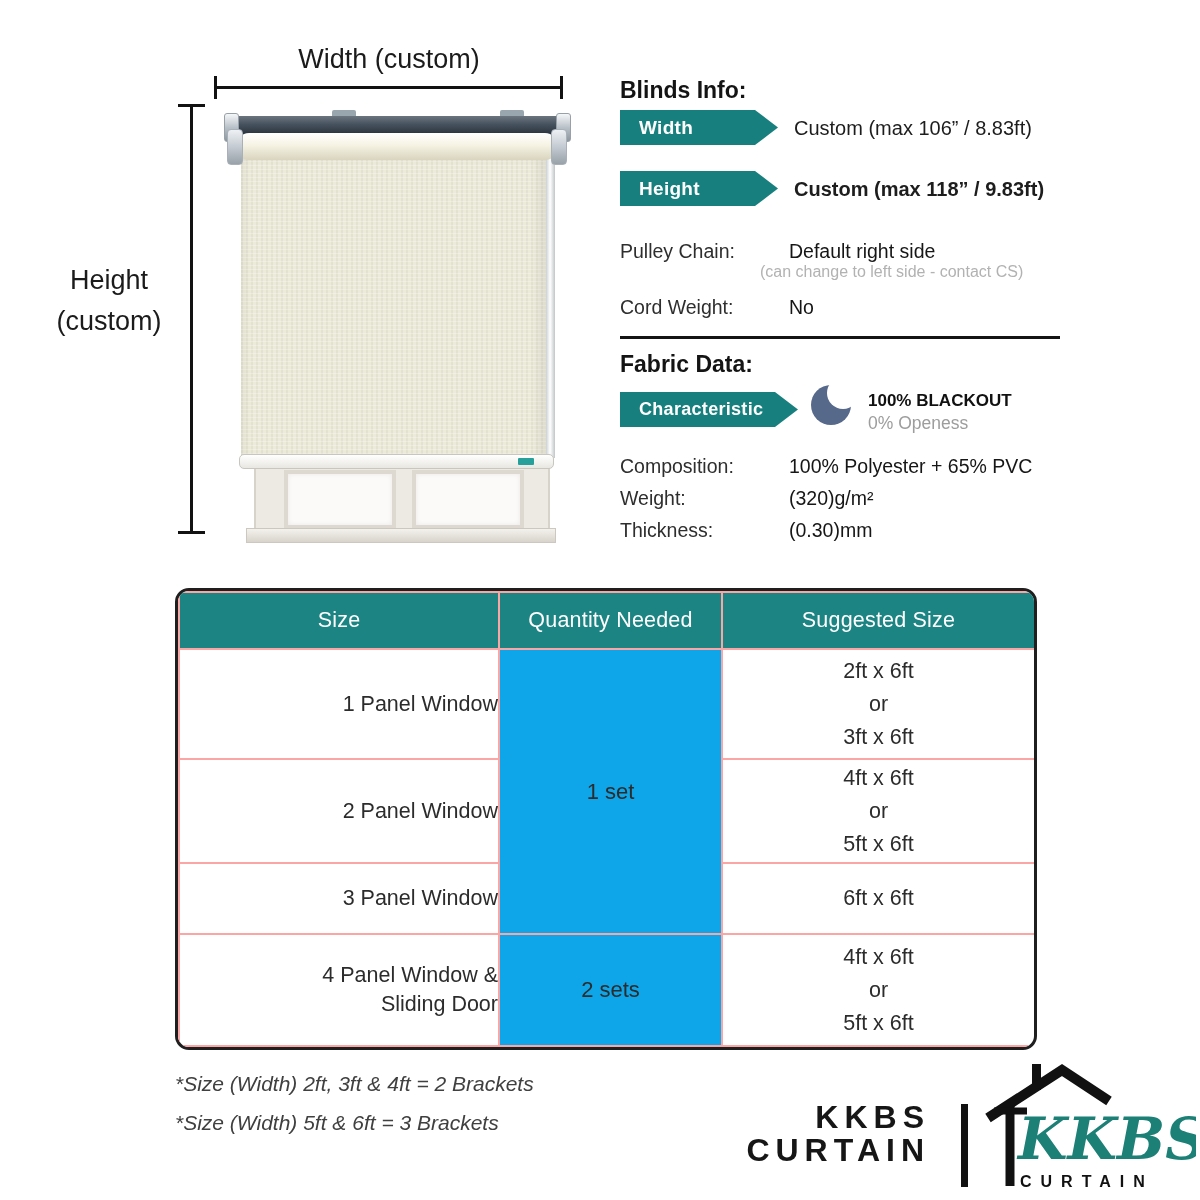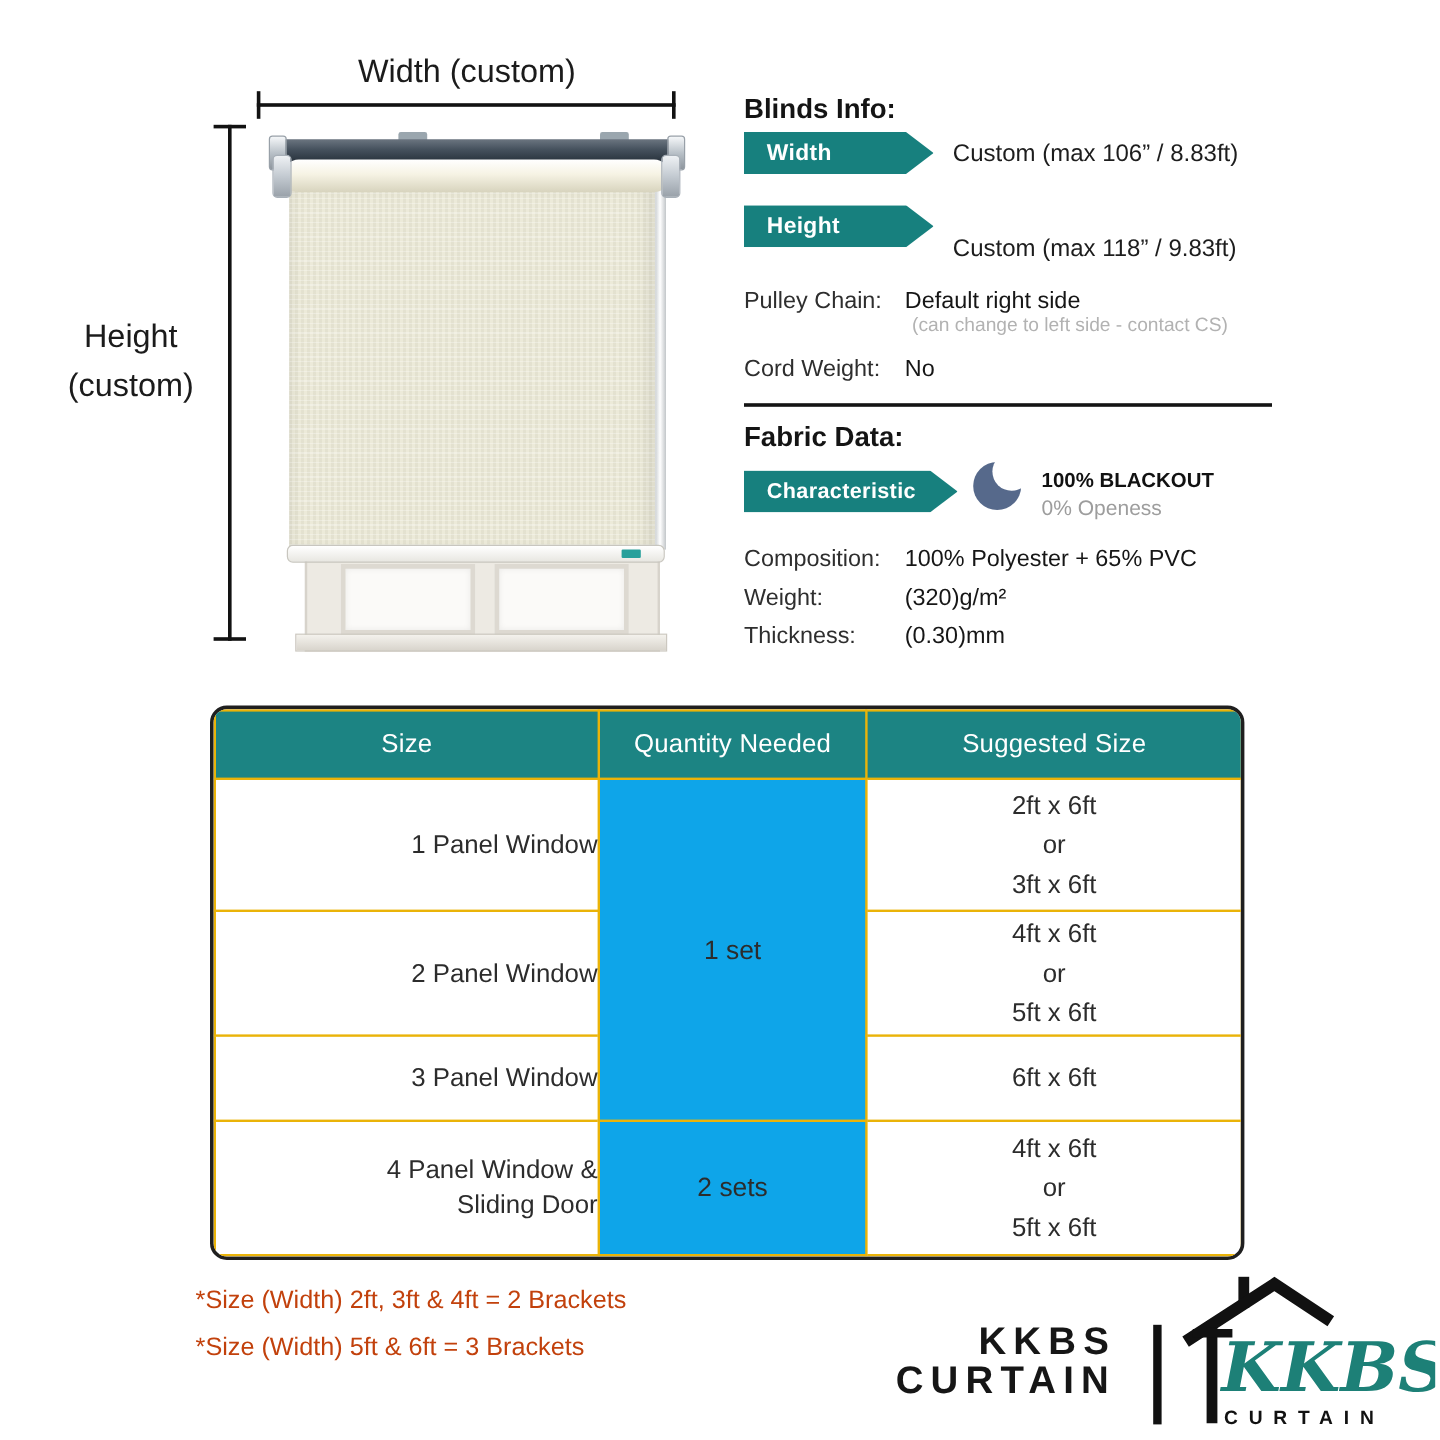--- a/index.html
+++ b/index.html
@@ -49,47 +49,47 @@
   #blinds-heading{left:620px;top:77px;text-align:center;}
   #fabric-heading{left:620px;top:351px;}
   .ribbon{height:35px;background:#17807E;color:#ffffff;display:flex;align-items:center;
           padding-left:19px;font-size:19px;font-weight:bold;letter-spacing:.3px;box-sizing:border-box;
           clip-path:polygon(0 0, calc(100% - 23px) 0, 100% 50%, calc(100% - 23px) 100%, 0 100%);}
   #ribbon-width{left:620px;top:110px;width:158px;}
   #ribbon-height{left:620px;top:171px;width:158px;}
   #ribbon-char{left:620px;top:392px;width:178px;font-size:18px;}
   .ribbon-value{font-size:20px;color:#1d1d1d;}
   #width-value{left:794px;top:117px;}
-  #height-value{left:794px;top:196px;}
+  #height-value{left:794px;top:178px;font-weight:bold;}
   .info-label{left:620px;font-size:19.5px;color:#2e2e2e;}
-  .info-value{left:754px;font-size:19.5px;color:#161616;}
+  .info-value{left:789px;font-size:19.5px;color:#161616;}
   #pulley-label,#pulley-value{top:240px;}
   #pulley-note{left:760px;top:263px;font-size:16px;color:#b2b2b2;}
   #cordw-label,#cordw-value{top:296px;}
   .divider{left:620px;top:336px;width:440px;height:3px;background:#141414;}
   #moon-wrap{left:809px;top:380px;width:48px;height:48px;}
   #blackout{left:868px;top:391px;font-size:17px;font-weight:bold;color:#111111;}
   #openness{left:868px;top:413px;font-size:17.5px;color:#9d9d9d;}
   #comp-label,#comp-value{top:455px;}
   #weight-label,#weight-value{top:487px;}
   #thick-label,#thick-value{top:519px;}
 
   
   .table-wrap{left:175px;top:588px;width:856px;border:3px solid #1f1f1f;border-radius:14px;overflow:hidden;background:#ffffff;}
   table{width:100%;border-collapse:collapse;table-layout:fixed;}
-  th,td{border:2px solid #eab308;text-align:center;vertical-align:middle;padding:0;}
+  th,td{border:2px solid #fca5a5;text-align:center;vertical-align:middle;padding:0;}
   thead th{height:55px;background:#1C8483;color:#ffffff;font-size:21.5px;font-weight:normal;letter-spacing:.2px;}
   td{font-size:21.5px;color:#2c2c2c;}
   .qty-cell{background:#0ea5e9;font-size:22px;}
   .sug-cell span{display:block;line-height:33px;}
   .size-cell span{display:block;line-height:29px;text-align:right;}
   .r1{height:110px;} .r2{height:104px;} .r3{height:71px;} .r4{height:112px;}
 
   
-  .note{left:163px;font-size:21px;color:#c2410c;}
+  .note{left:175px;font-size:21px;color:#404040;font-style:italic;}
   #note1{top:1072px;} #note2{top:1111px;}
   .wordmark{left:640px;top:1101px;width:290px;text-align:right;font-weight:bold;color:#161616;
             font-size:32px;letter-spacing:6px;line-height:33px;}
   .brand-divider{left:961px;top:1104px;width:7px;height:83px;background:#111111;}
   .house-logo{left:984px;top:1056px;}
 </style>
 </head>
 <body>
 
 <div id="canvas">

